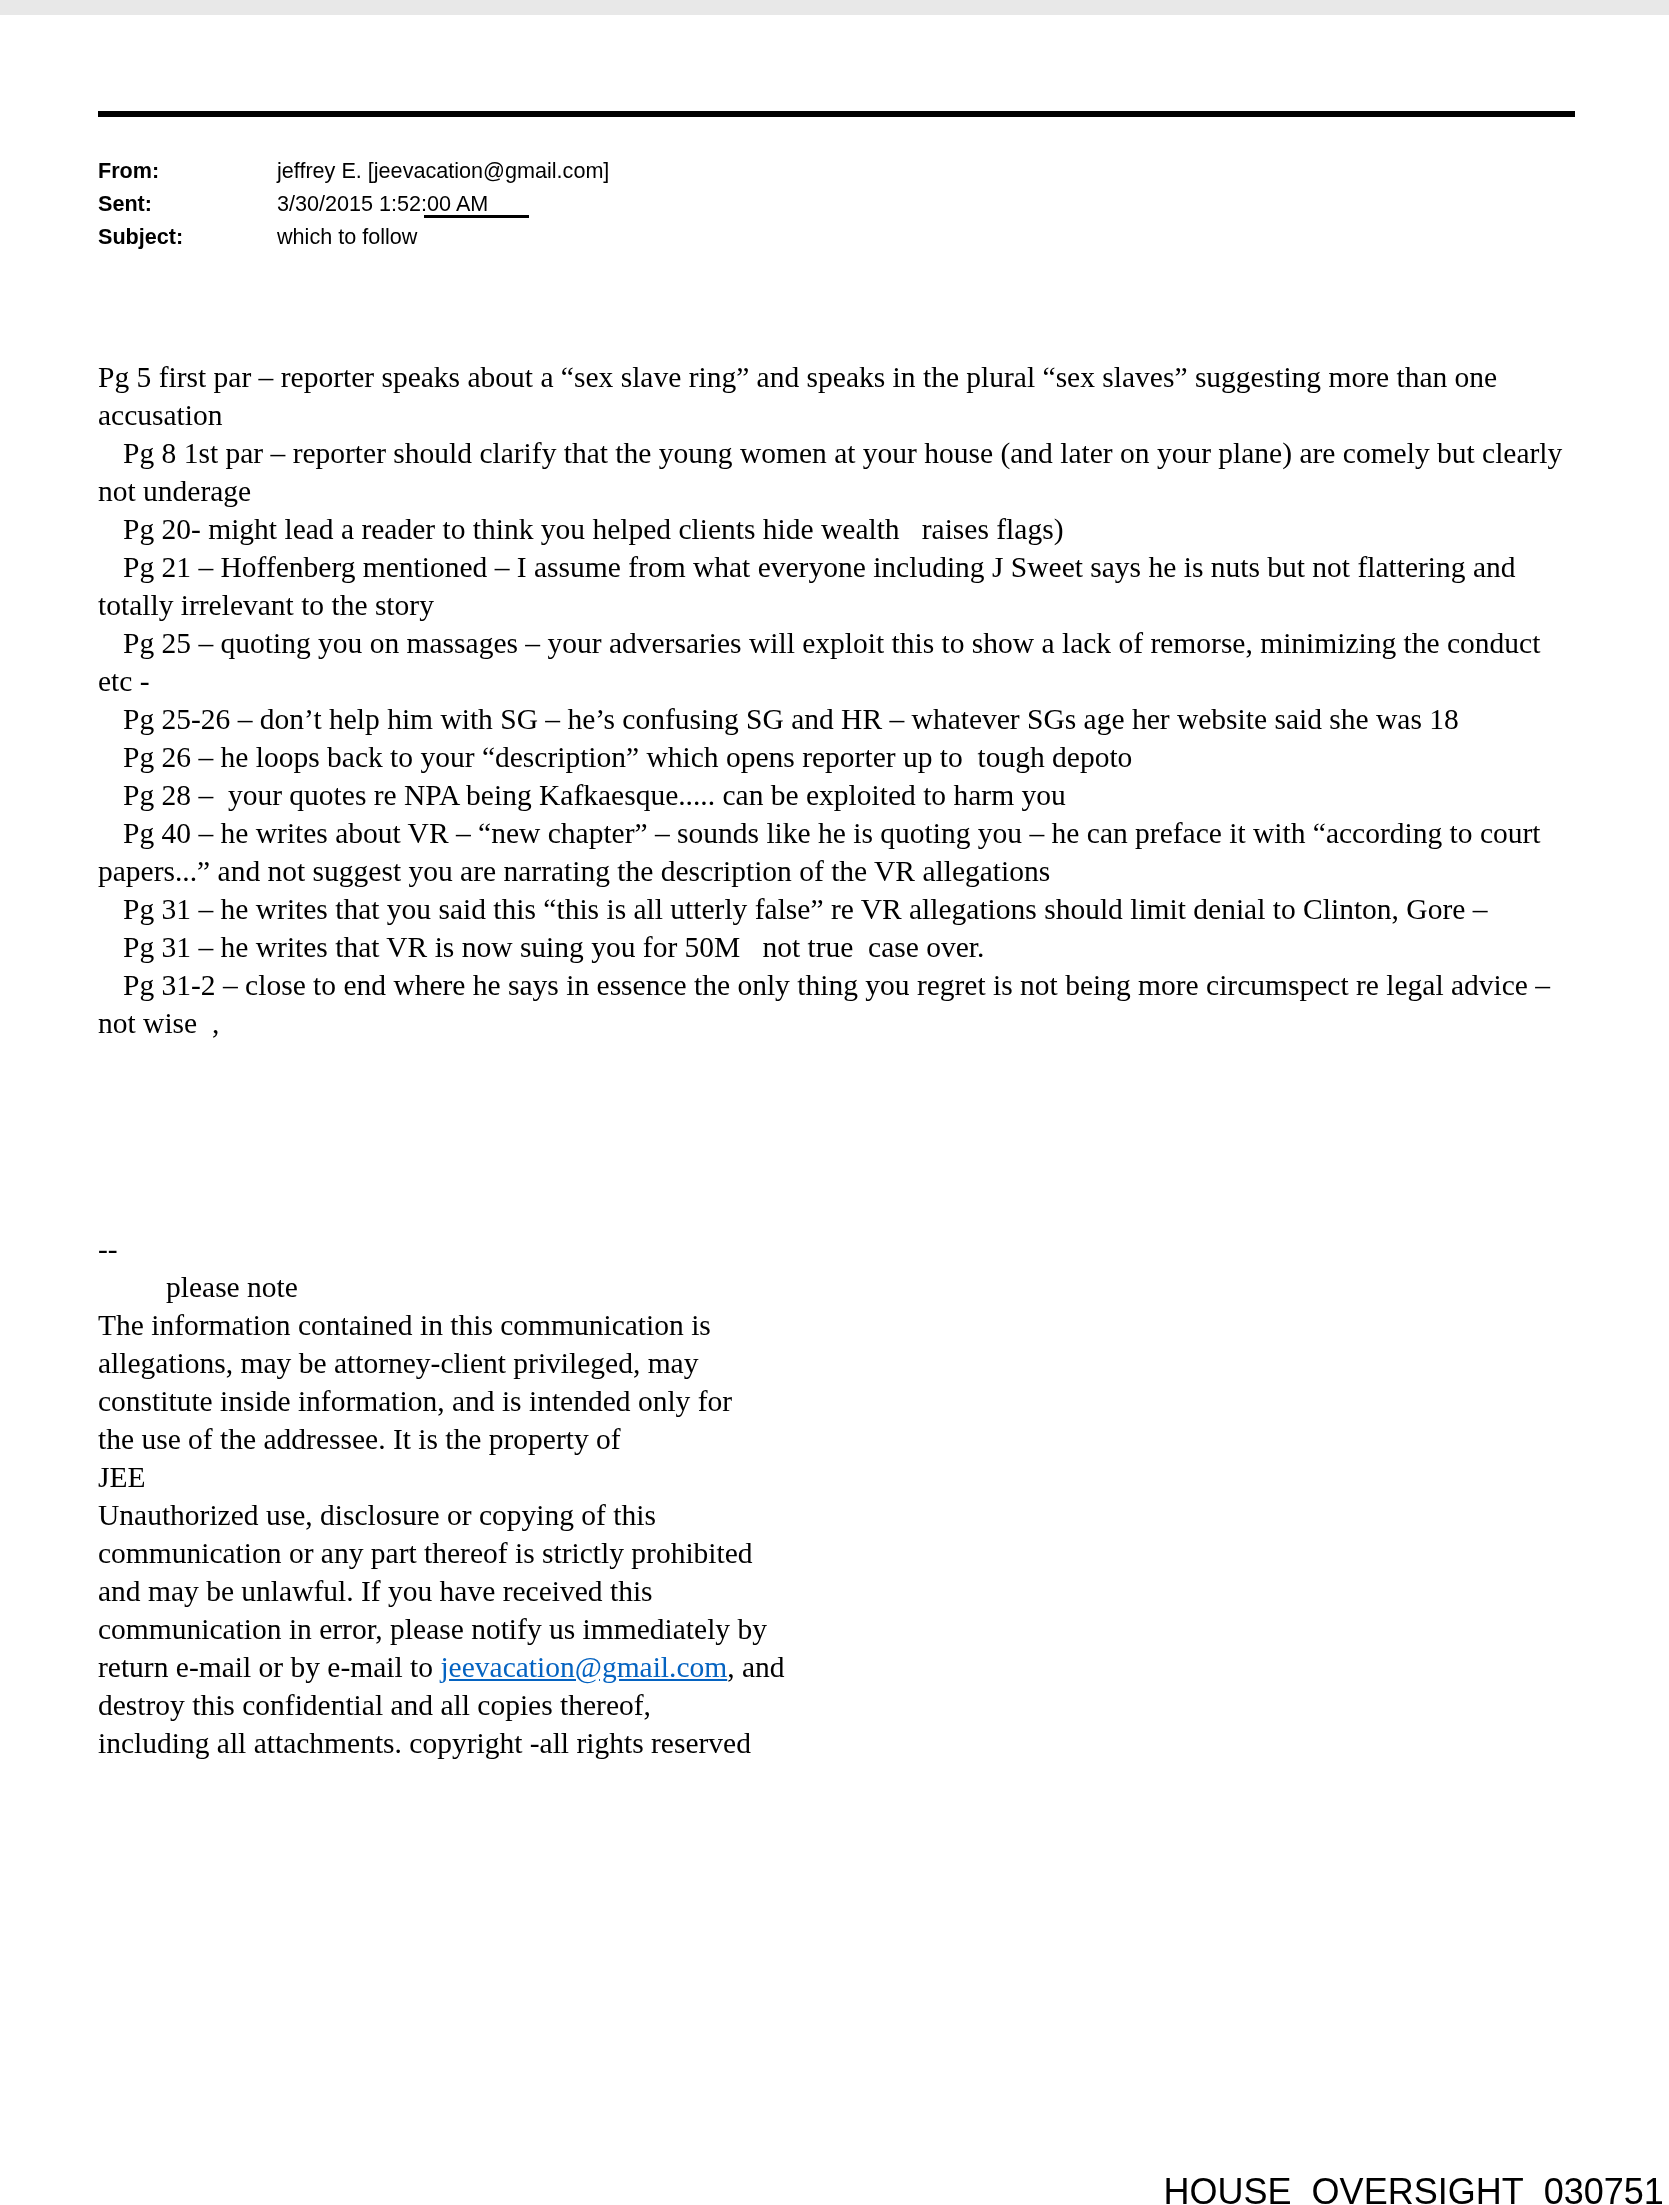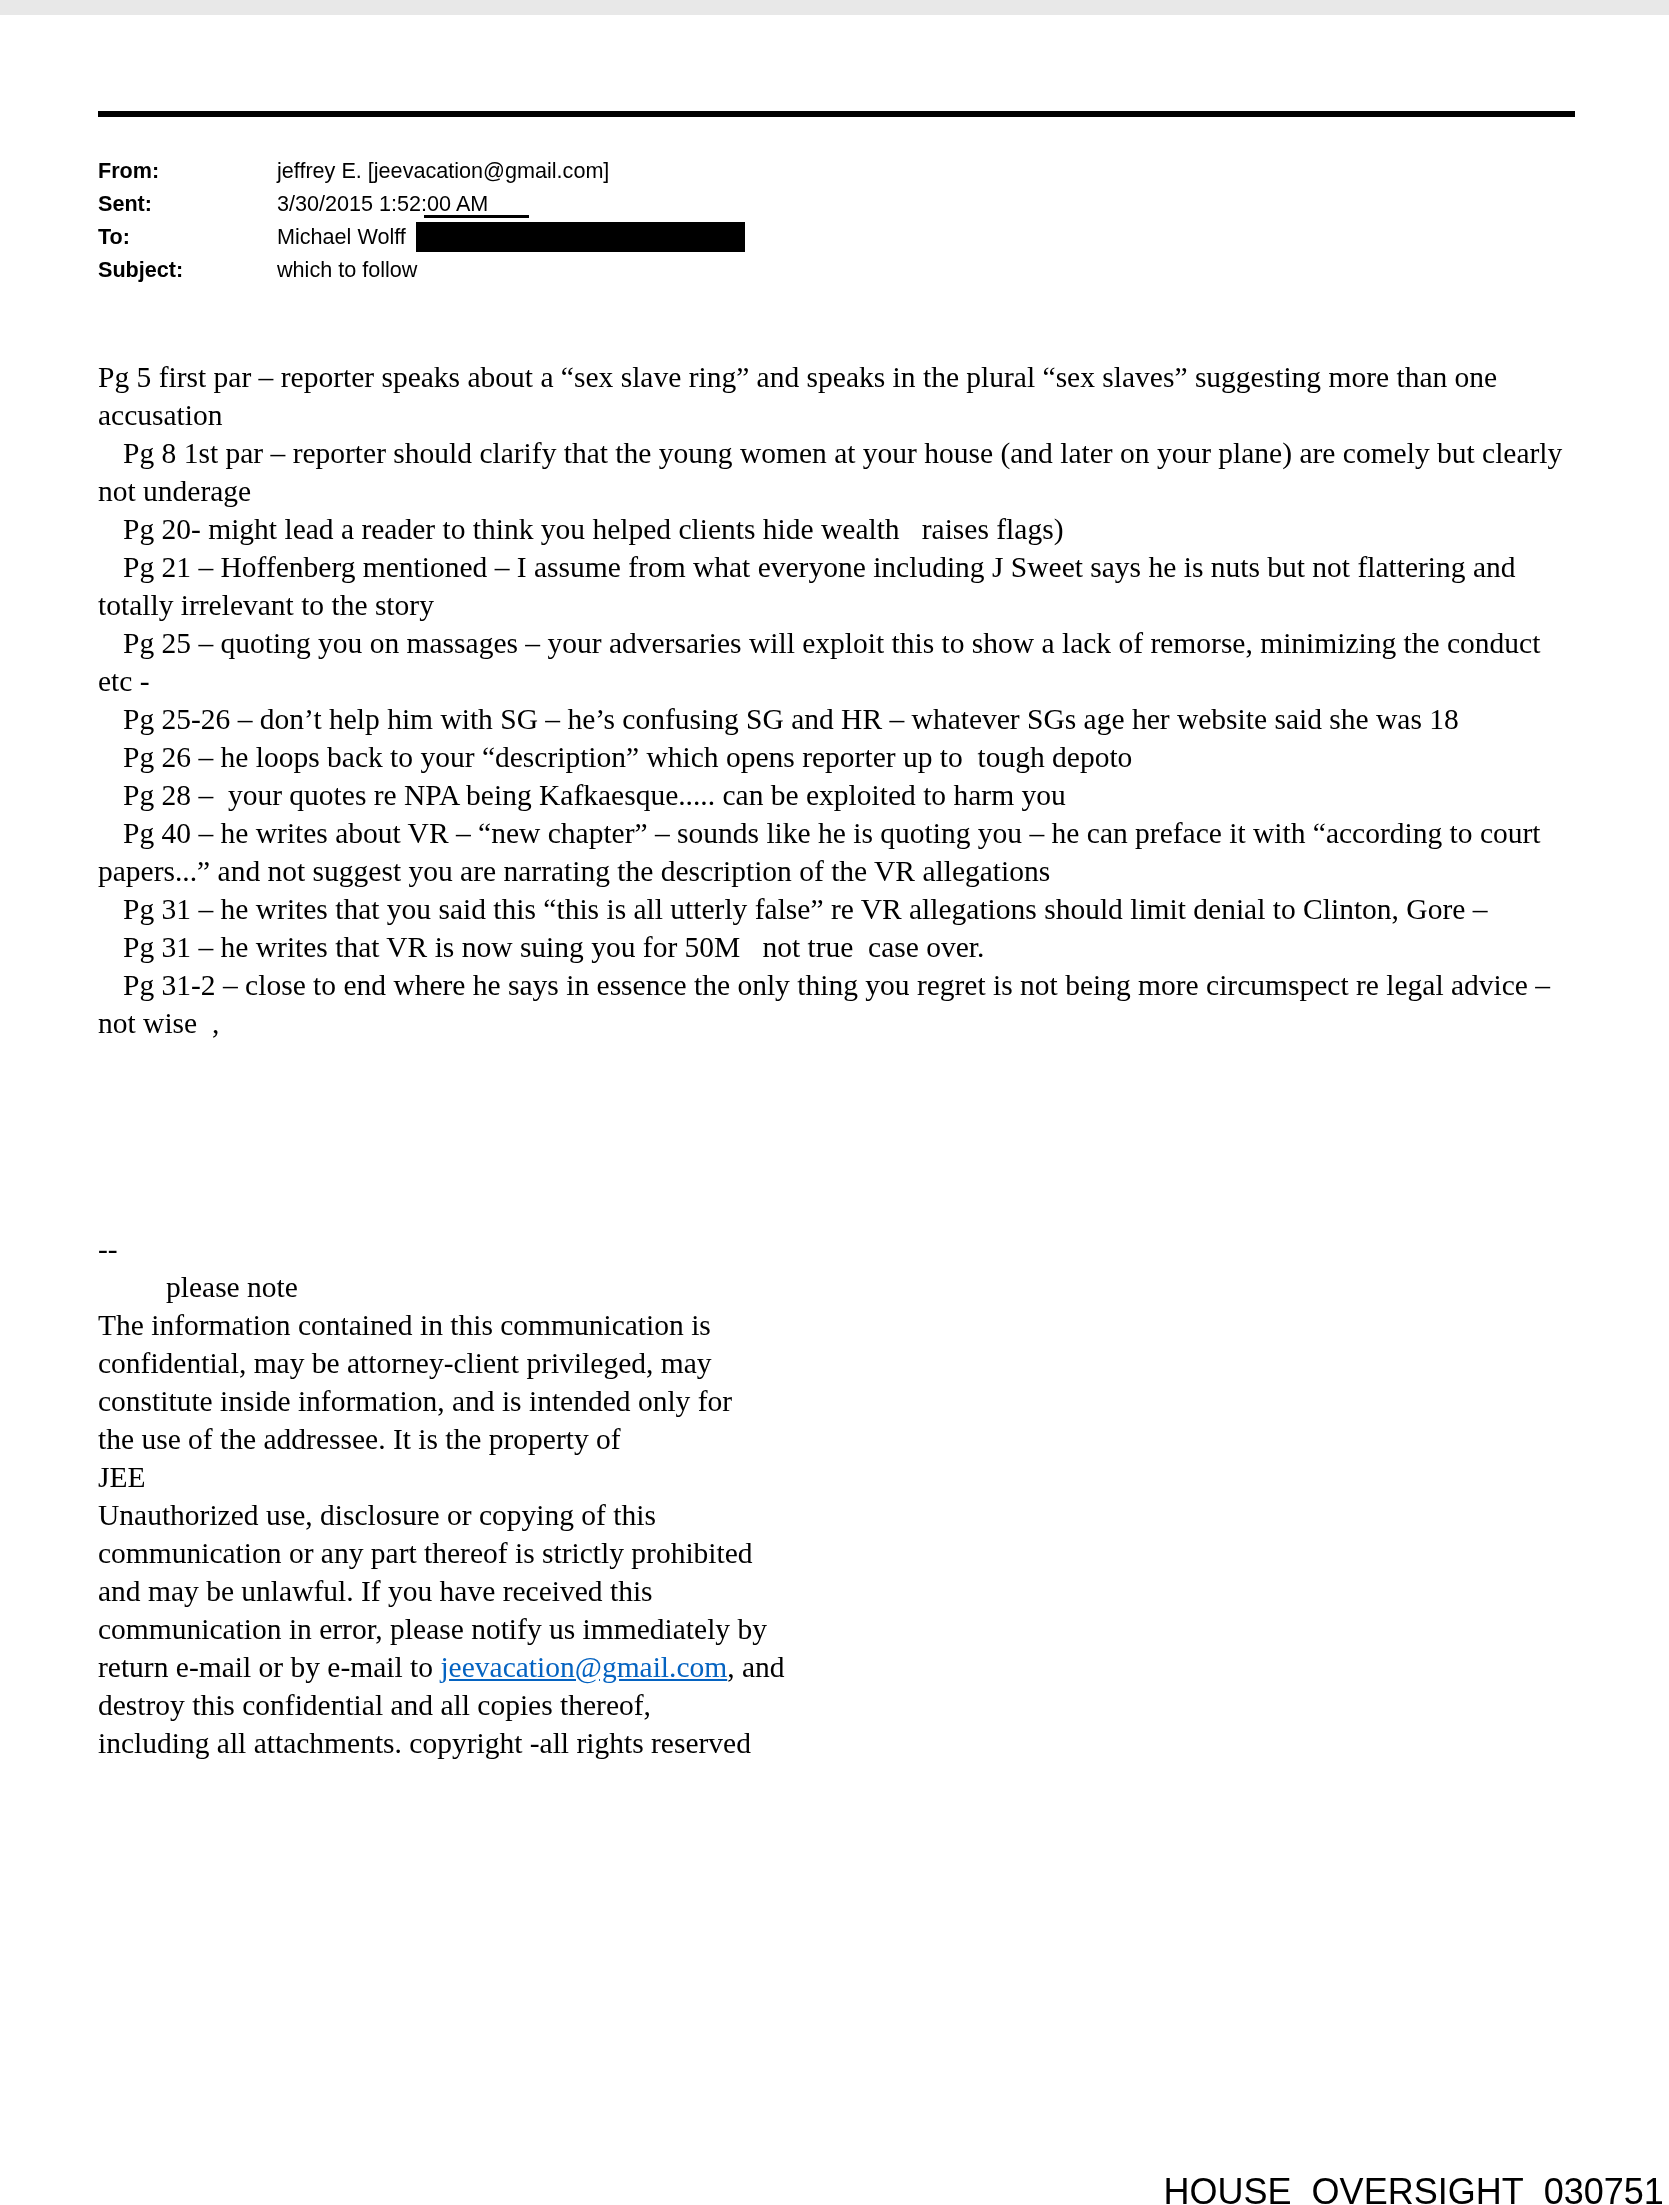--- a/index.html
+++ b/index.html
@@ -79,24 +79,20 @@
     <tbody>
         <tr>
       <td class="lbl">From:</td>
       <td class="val">jeffrey E. [jeevacation@gmail.com]</td>
     </tr>
     <tr>
       <td class="lbl">Sent:</td>
       <td class="val">3/30/2015 1:52:00 AM</td>
     </tr>
     <tr>
-      <td class="lbl">To:</td>
-      <td class="val"><span>Michael Wolff</span><span class="redaction"></span></td>
-    </tr>
-    <tr>
       <td class="lbl">Subject:</td>
       <td class="val">which to follow</td>
     </tr>
   </tbody>
     </table>
 
   <div class="sent-underline"></div>
 
   <div class="body">
     <p class="para">Pg 5 first par – reporter speaks about a “sex slave ring” and speaks in the plural “sex slaves” suggesting more than one accusation</p>
@@ -110,21 +106,21 @@
     <p class="para indent">Pg 40 – he writes about VR – “new chapter” – sounds like he is quoting you – he can preface it with “according to court papers...” and not suggest you are narrating the description of the VR allegations</p>
     <p class="para indent">Pg 31 – he writes that you said this “this is all utterly false” re VR allegations should limit denial to Clinton, Gore –</p>
     <p class="para indent">Pg 31 – he writes that VR is now suing you for 50M   not true  case over.</p>
     <p class="para indent">Pg 31-2 – close to end where he says in essence the only thing you regret is not being more circumspect re legal advice – not wise  ,</p>
   </div>
 
   <div class="signature">
     <p>--</p>
     <p class="note">please note</p>
     <p>The information contained in this communication is</p>
-    <p>confidential, may be attorney-client privileged, may</p>
+    <p>allegations, may be attorney-client privileged, may</p>
     <p>constitute inside information, and is intended only for</p>
     <p>the use of the addressee. It is the property of</p>
     <p>JEE</p>
     <p>Unauthorized use, disclosure or copying of this</p>
     <p>communication or any part thereof is strictly prohibited</p>
     <p>and may be unlawful. If you have received this</p>
     <p>communication in error, please notify us immediately by</p>
     <p><span>return e-mail or by e-mail to </span><a class="email-link">jeevacation@gmail.com</a><span>, and</span></p>
     <p>destroy this confidential and all copies thereof,</p>
     <p>including all attachments. copyright -all rights reserved</p>

